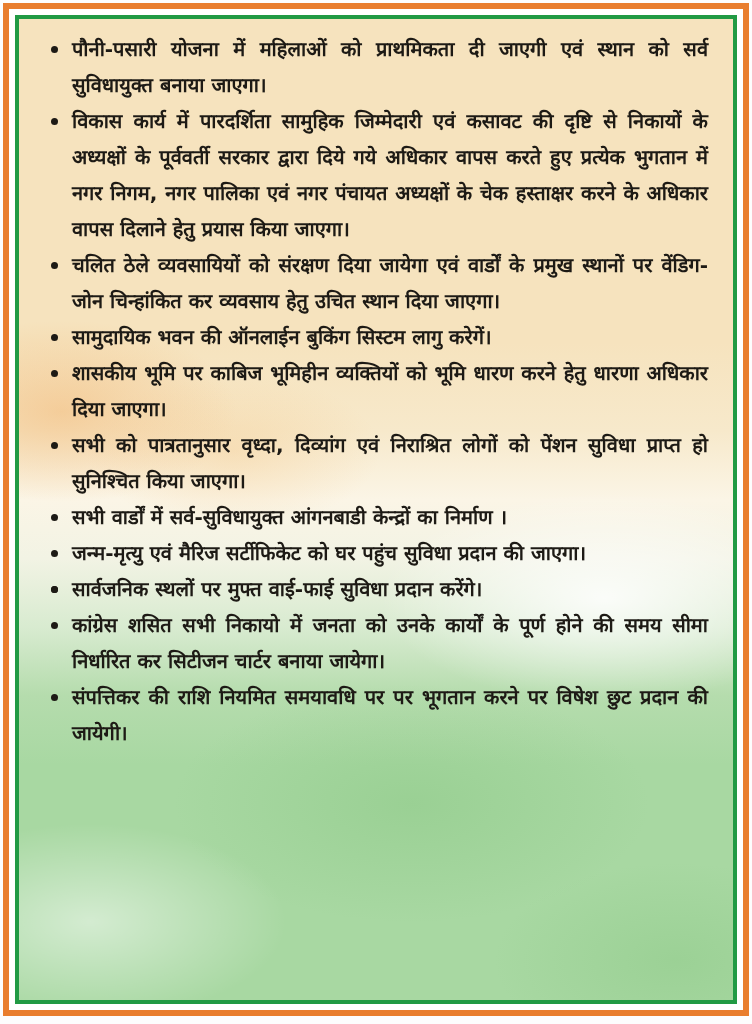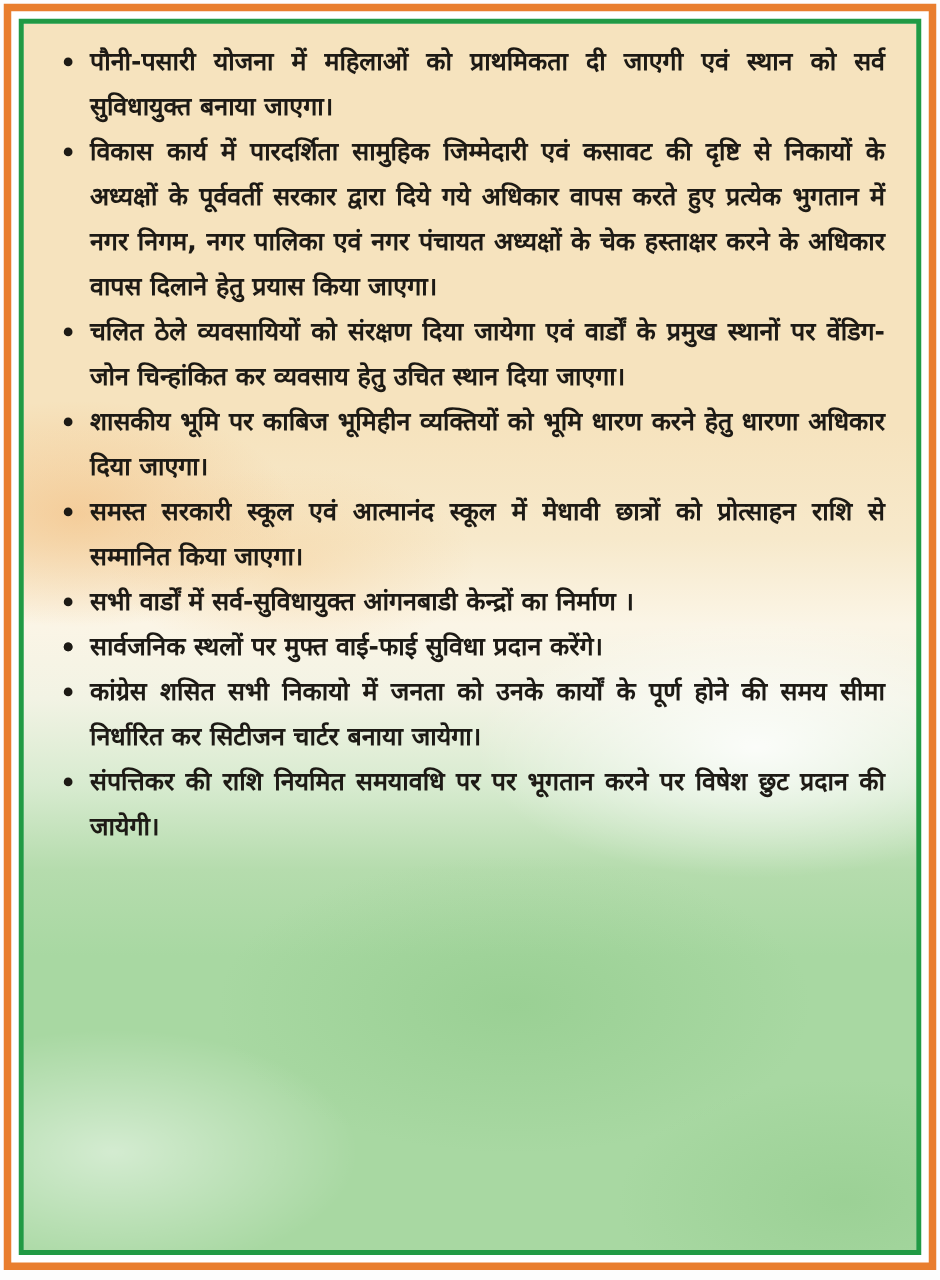--- a/index.html
+++ b/index.html
@@ -82,38 +82,46 @@
     <span class="dot"></span>
     <span>विकास कार्य में पारदर्शिता सामुहिक जिम्मेदारी एवं कसावट की दृष्टि से निकायों के अध्यक्षों के पूर्ववर्ती सरकार द्वारा दिये गये अधिकार वापस करते हुए प्रत्येक भुगतान में नगर निगम, नगर पालिका एवं नगर पंचायत अध्यक्षों के चेक हस्ताक्षर करने के अधिकार वापस दिलाने हेतु प्रयास किया जाएगा।</span>
   </li>
 
   <li class="item">
     <span class="dot"></span>
     <span>चलित ठेले व्यवसायियों को संरक्षण दिया जायेगा एवं वार्डों के प्रमुख स्थानों पर वेंडिग-जोन चिन्हांकित कर व्यवसाय हेतु उचित स्थान दिया जाएगा।</span>
   </li>
 
 
+  <li class="item">
+    <span class="dot"></span>
+    <span>सामुदायिक भवन की ऑनलाईन बुकिंग सिस्टम लागु करेगें।</span>
+  </li>
 
   <li class="item">
     <span class="dot"></span>
     <span>शासकीय भूमि पर काबिज भूमिहीन व्यक्तियों को भूमि धारण करने हेतु धारणा अधिकार दिया जाएगा।</span>
   </li>
 
-
   <li class="item">
     <span class="dot"></span>
-    <span>समस्त सरकारी स्कूल एवं आत्मानंद स्कूल में मेधावी छात्रों को प्रोत्साहन राशि से सम्मानित किया जाएगा।</span>
+    <span>सभी को पात्रतानुसार वृध्दा, दिव्यांग एवं निराश्रित लोगों को पेंशन सुविधा प्राप्त हो सुनिश्चित किया जाएगा।</span>
   </li>
+
 
   <li class="item">
     <span class="dot"></span>
     <span>सभी वार्डों में सर्व-सुविधायुक्त आंगनबाडी केन्द्रों का निर्माण ।</span>
   </li>
 
 
+  <li class="item">
+    <span class="dot"></span>
+    <span>जन्म-मृत्यु एवं मैरिज सर्टीफिकेट को घर पहुंच सुविधा प्रदान की जाएगा।</span>
+  </li>
 
 
   <li class="item">
     <span class="dot"></span>
   </li>
 
   <li class="item">
     <span class="dot"></span>
     <span>सार्वजनिक स्थलों पर मुफ्त वाई-फाई सुविधा प्रदान करेंगे।</span>
   </li>

